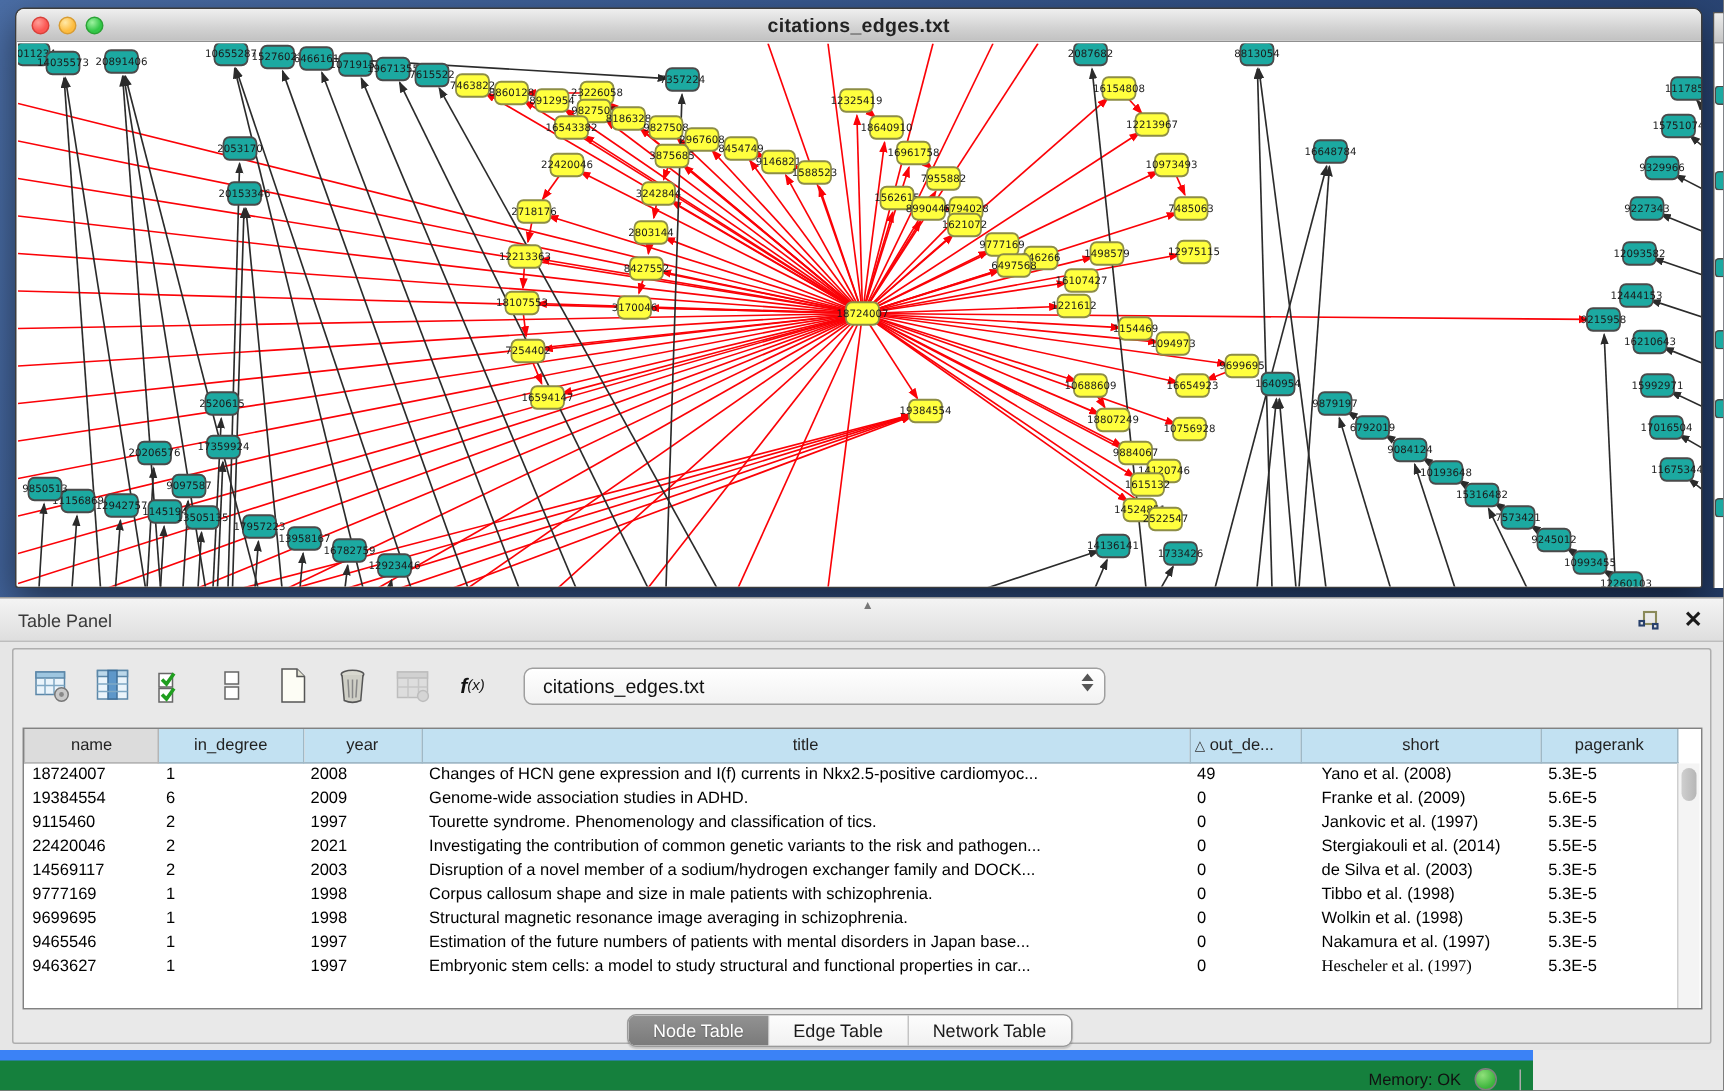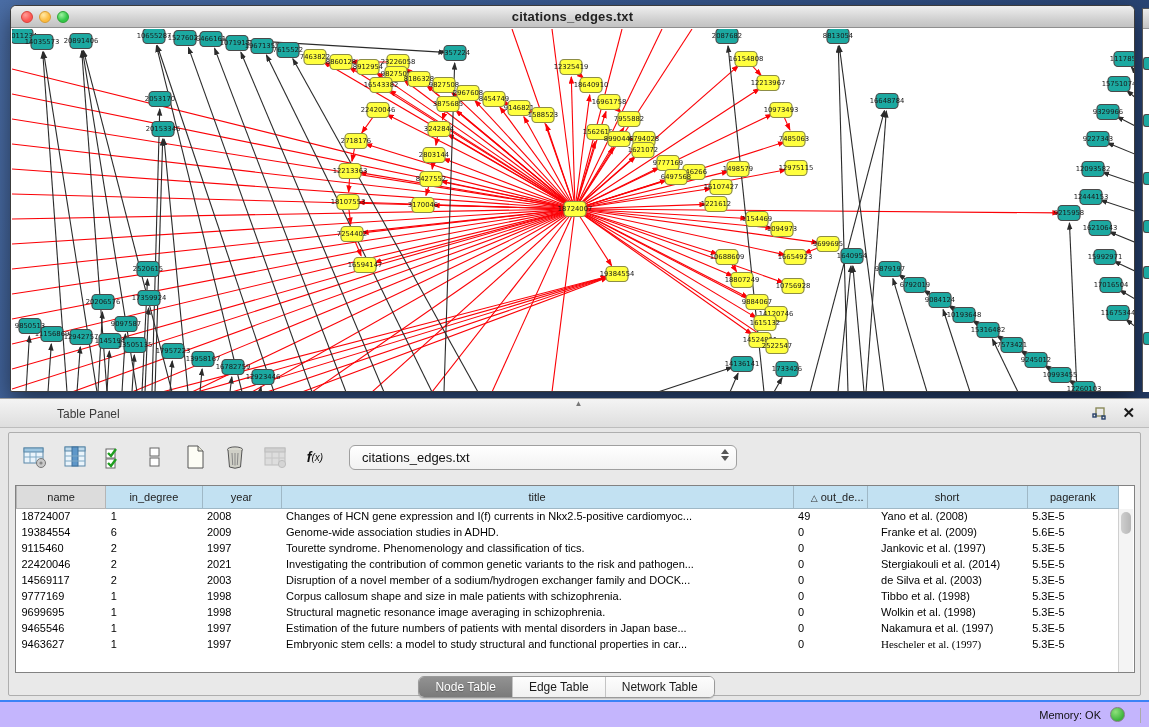--- a/index.html
+++ b/index.html
@@ -27,21 +27,21 @@
   
   .sliver{position:absolute;left:1142px;top:8px;width:7px;height:384px;background:#fff;
     border-left:1px solid #555;border-top:1px solid #555;}
   .sliver .cap{position:absolute;left:0;top:0;width:7px;height:20px;background:linear-gradient(#ececec,#c5c5c5);border-bottom:1px solid #999;}
   .frag{position:absolute;left:0;width:6px;height:13px;background:#1ca9a1;border:1px solid #4a4a4a;border-right:none;border-radius:3px 0 0 3px;}
 
   
   .panel{position:absolute;left:0;top:398px;width:1149px;height:302px;background:#e6e6e6;}
   .panel-head{position:relative;height:30px;background:linear-gradient(#f4f4f4,#dedede);
     border-top:1px solid #9d9d9d;border-bottom:1px solid #bdbdbd;}
-  .panel-title{position:absolute;left:12px;top:8px;font-size:12px;color:#3a3a3a;margin-left:45px;}
+  .panel-title{position:absolute;left:12px;top:8px;font-size:12px;color:#3a3a3a;}
   .collapse{position:absolute;left:50%;top:0;font-size:8px;color:#777;}
   .float-btn{position:absolute;right:42px;top:7px;width:16px;height:16px;cursor:default;}
   .close-btn{position:absolute;right:14px;top:5px;font-size:15px;font-weight:bold;color:#1a1a1a;cursor:default;}
   .panel-inner{position:absolute;left:8px;top:34px;width:1133px;height:264px;
     border:1px solid #aeaeae;border-radius:2px;background:#e9e9e9;}
   .toolbar{position:absolute;left:12px;top:8px;height:32px;display:flex;align-items:center;gap:12px;}
   .tbtn{width:28px;height:28px;display:flex;align-items:center;justify-content:center;}
   .fx{font-size:14px;color:#111;font-family:"Liberation Serif",serif;}
   .fx i{font-style:italic;font-weight:bold;}
   .fx small{font-size:10px;font-style:italic;}
@@ -63,21 +63,21 @@
   .vscroll{position:absolute;right:1px;top:23px;width:15px;height:163px;background:#f4f4f4;border-left:1px solid #cfcfcf;}
   .vthumb{position:absolute;left:2px;top:3px;width:10px;height:22px;background:linear-gradient(90deg,#cfcfcf,#b6b6b6);border-radius:6px;}
 
   .tabs{position:absolute;left:0;right:16px;top:243px;display:flex;justify-content:center;}
   .tabgroup{display:flex;border:1px solid #9a9a9a;border-radius:6px;overflow:hidden;background:#fcfcfc;box-shadow:0 1px 1px rgba(0,0,0,.15);}
   .tab{padding:3px 16px;font-size:12px;color:#1a1a1a;background:linear-gradient(#fdfdfd,#f1f1f1);border-right:1px solid #c4c4c4;cursor:default;}
   .tab:last-child{border-right:none;}
   .tab.active{background:linear-gradient(#929292,#7a7a7a);color:#fff;text-shadow:0 1px 1px rgba(0,0,0,.3);}
 
   
-  .statusbar{position:absolute;left:0;top:700px;width:1149px;height:27px;background:#c4b5fd;border-top:2px solid #3b82f6;}
+  .statusbar{position:absolute;left:0;top:700px;width:1022px;height:27px;background:#15803d;border-top:7px solid #3b82f6;}
   .mem{position:absolute;right:48px;top:7px;font-size:11px;color:#111;}
   .memdot{position:absolute;right:24px;top:5px;width:15px;height:15px;border-radius:50%;
     background:radial-gradient(circle at 35% 30%,#8fe07a,#3cb43c 70%);border:1px solid #7f7f7f;}
   .grip{position:absolute;right:8px;top:6px;width:1px;height:15px;background:#aaa;}
 </style>
 </head>
 <body>
 
 <div class="screen">
 
@@ -809,21 +809,21 @@
       </div>
 
       <div class="tablebox">
         <table class="grid">
           <thead>
               <tr id="thead-row">
                 <th style="width: 88px;">name</th>
                 <th style="width: 95px;">in_degree</th>
                 <th style="width: 78px;">year</th>
                 <th style="width: 505px;">title</th>
-                <th style="width: 73px; text-align: right;"><span class="sortmark">△</span>out_de...</th>
+                <th style="width: 73px; text-align: left;"><span class="sortmark">△</span>out_de...</th>
                 <th style="width: 158px;">short</th>
                 <th style="width: 90px;">pagerank</th>
               </tr>
             </thead>
           <tbody id="tbody">
               <tr>
                 <td>18724007</td>
                 <td>1</td>
                 <td>2008</td>
                 <td>Changes of HCN gene expression and I(f) currents in Nkx2.5-positive cardiomyoc...</td>

